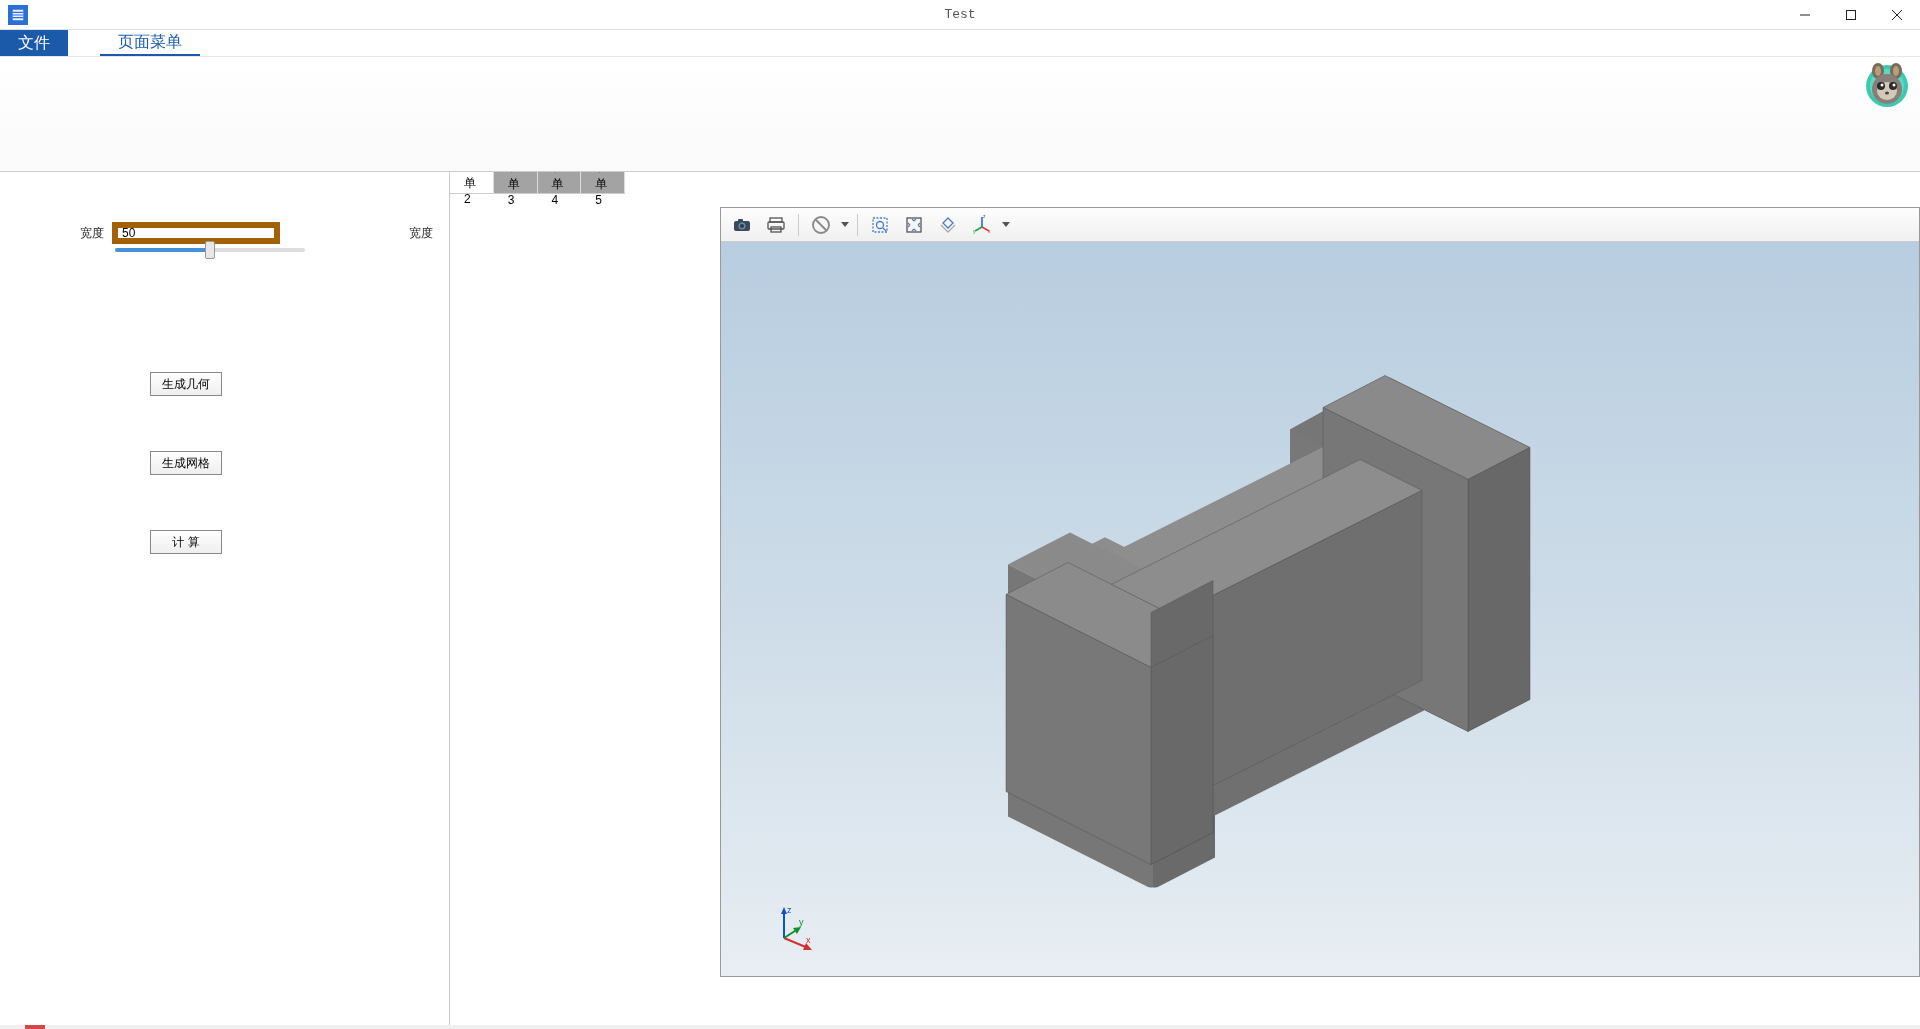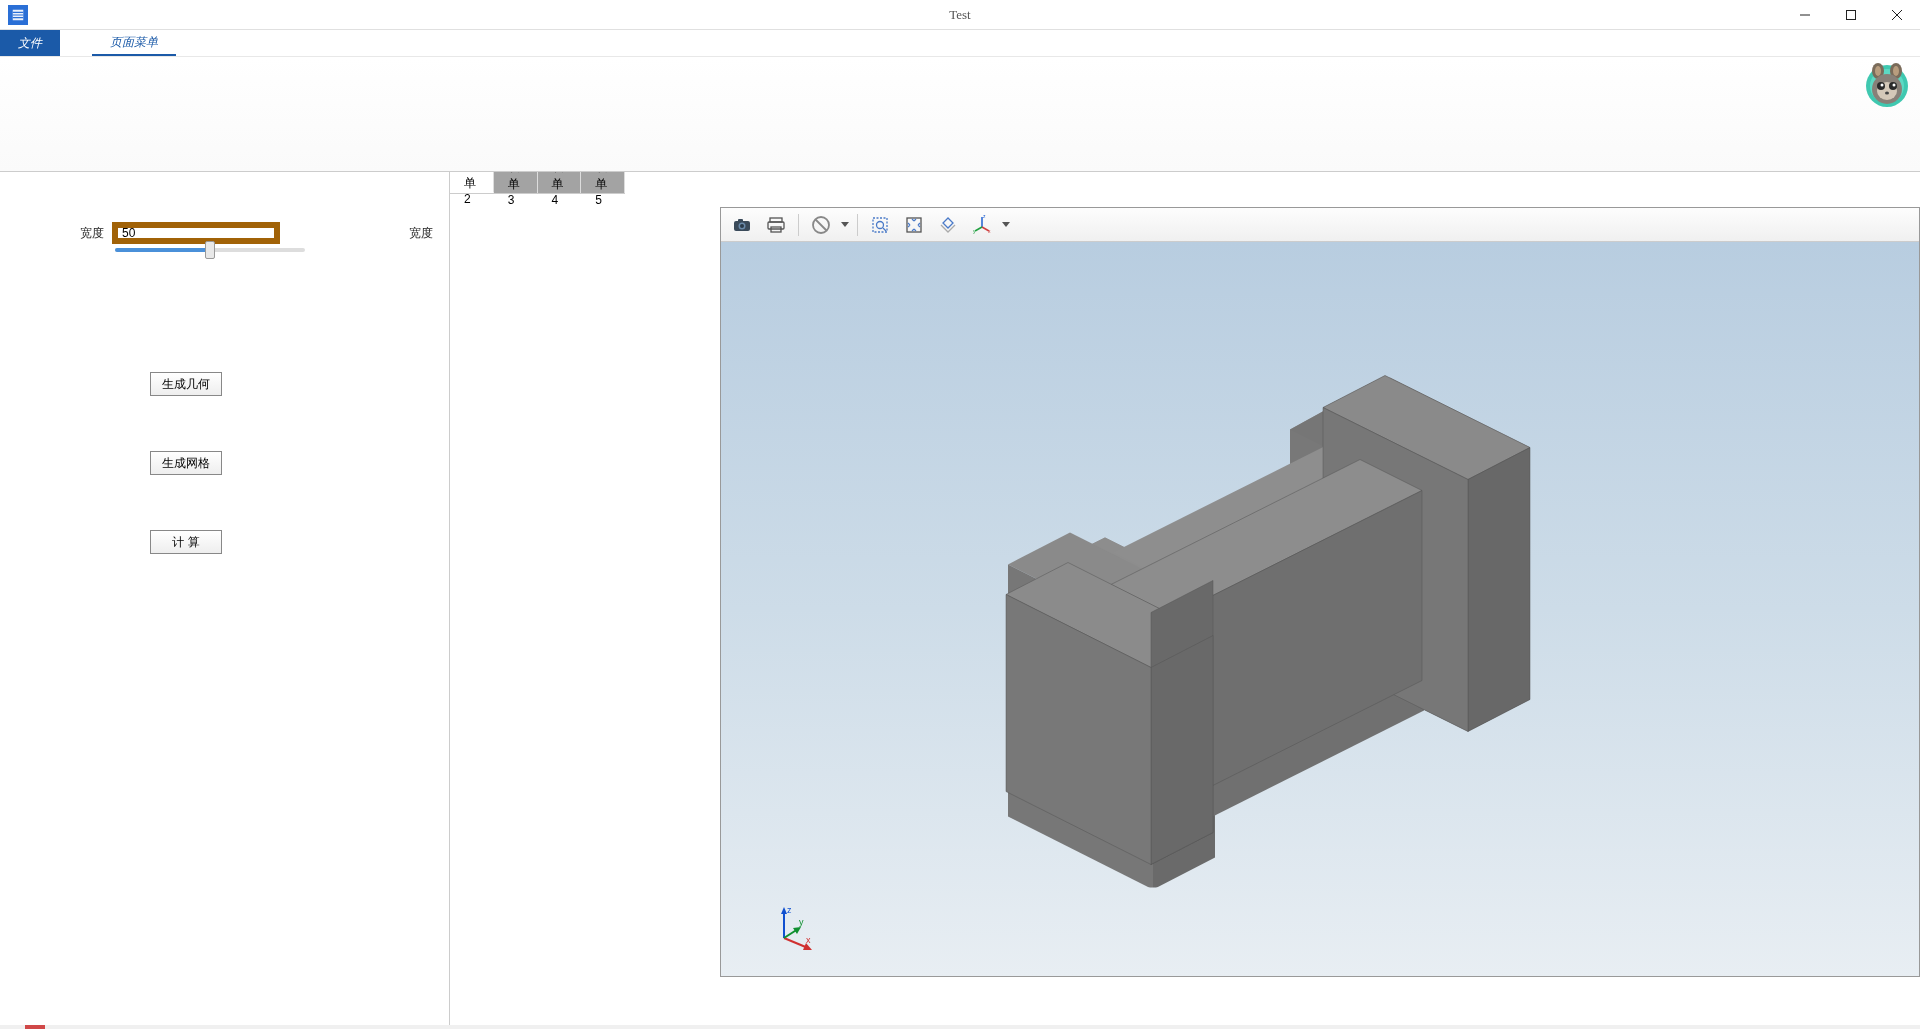--- a/index.html
+++ b/index.html
@@ -30,21 +30,21 @@
       align-items: center;
       justify-content: center;
     }
     .app-icon svg { width: 14px; height: 14px; }
     .title-text {
       position: absolute;
       left: 50%;
       transform: translateX(-50%);
       color: #555;
       font-size: 13px;
-      font-family: Liberation Serif, serif;
+      font-family: Liberation Mono, monospace;
     }
     .window-controls {
       margin-left: auto;
       display: flex;
     }
     .win-btn {
       width: 46px;
       height: 30px;
       display: flex;
       align-items: center;
@@ -58,23 +58,22 @@
       height: 27px;
       background: #fff;
       display: flex;
       border-bottom: 1px solid #e8e8e8;
     }
     .menu-item {
       padding: 0 18px;
       height: 100%;
       display: flex;
       align-items: center;
-      font-size: 12px;
+      font-size: 16px;
       cursor: pointer;
-      font-style: italic;
     }
     .menu-item.active {
       background: #1b5aa8;
       color: #fff;
     }
     .menu-item.selected {
       color: #1b5aa8;
       border-bottom: 2px solid #1b5aa8;
       margin-left: 32px;
     }

